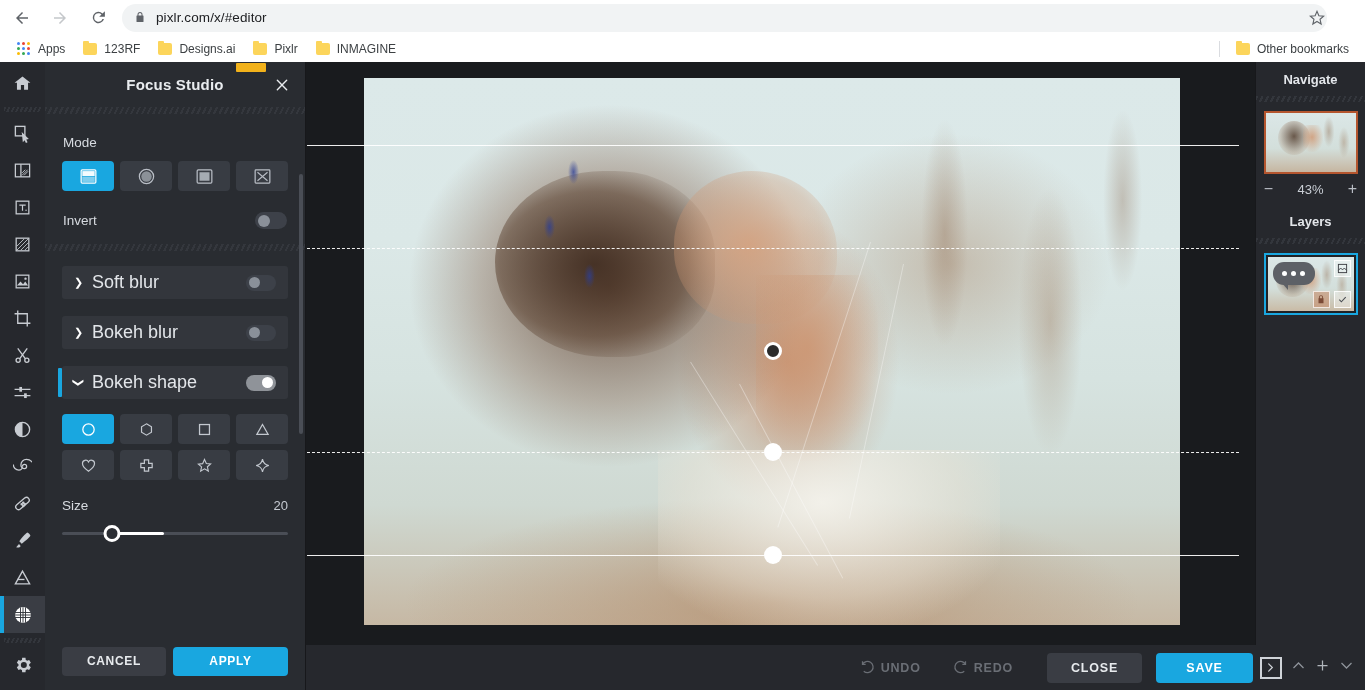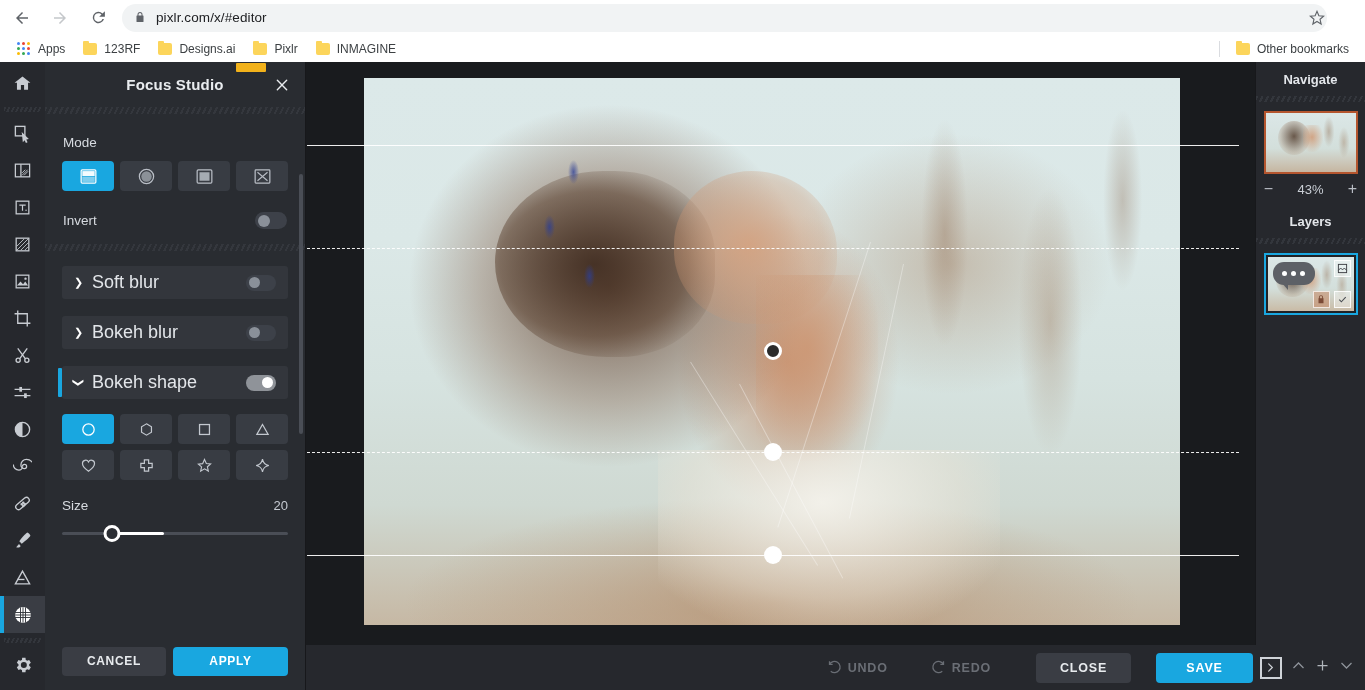--- a/index.html
+++ b/index.html
@@ -352,21 +352,21 @@
     background: rgba(255,255,255,.35); display:flex; align-items:center; justify-content:center;
   }
   .lyr-mask  { right: 3px; top: 3px; }
   .lyr-check { right: 3px; bottom: 3px; }
   .lyr-lock  { right: 24px; bottom: 3px; background: rgba(196,140,106,.6); border-color: rgba(255,255,255,.75); }
 
   
   .bottom {
     position:absolute; left: 306px; right: 110px; bottom: 0; height: 45px;
     background:#26282d; display:flex; align-items:center; justify-content:flex-end;
-    padding-right: 2px; gap: 15px;
+    padding-right: 2px; gap: 4px;
   }
   .hist-btn {
     display:flex; align-items:center; gap: 6px; padding: 0 14px; height: 30px;
     font-size: 12.5px; font-weight: bold; letter-spacing:.8px; color:#6a6e75;
   }
   .b-btn {
     height: 30px; border-radius: 4px; font-size: 12.5px; font-weight:bold;
     letter-spacing:.8px; display:flex; align-items:center; justify-content:center;
   }
   .b-close { width: 95px; background:#3a3d44; color:#e8ebee; margin-left: 16px; }

